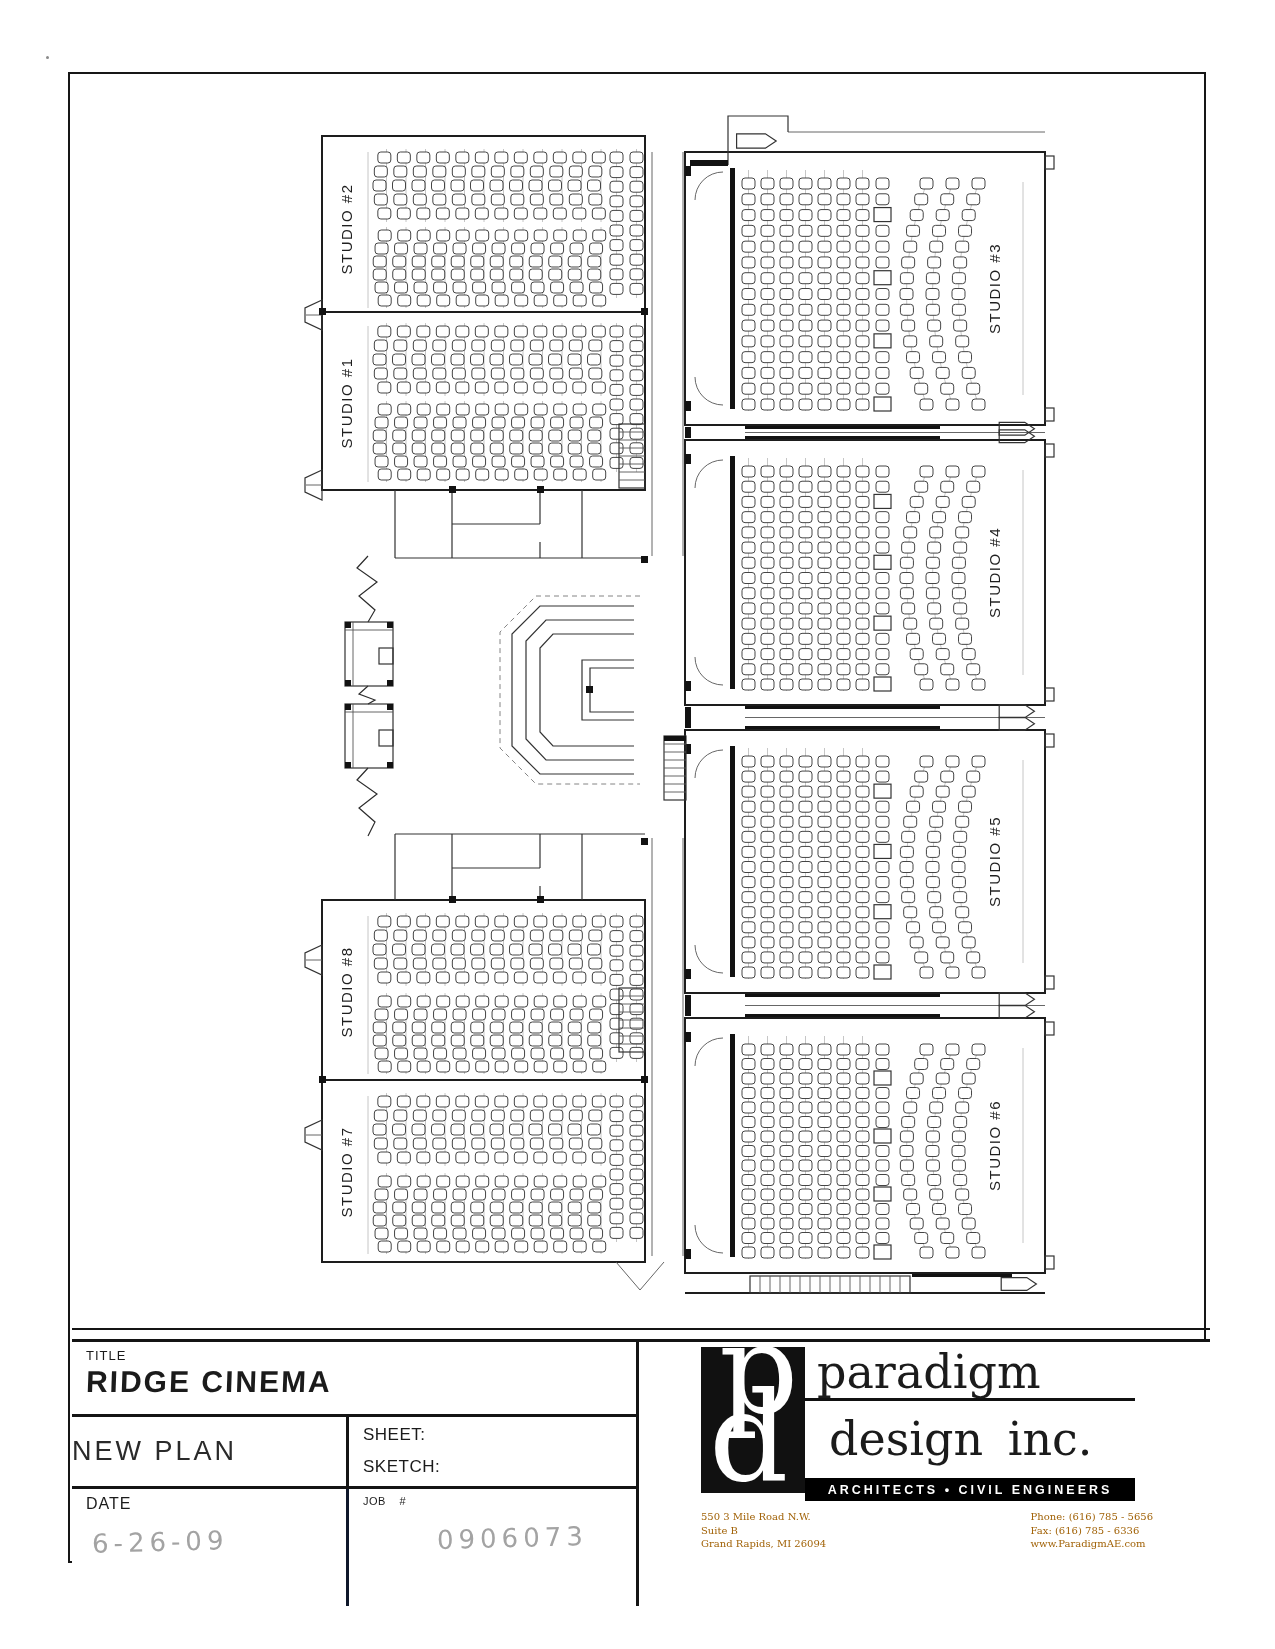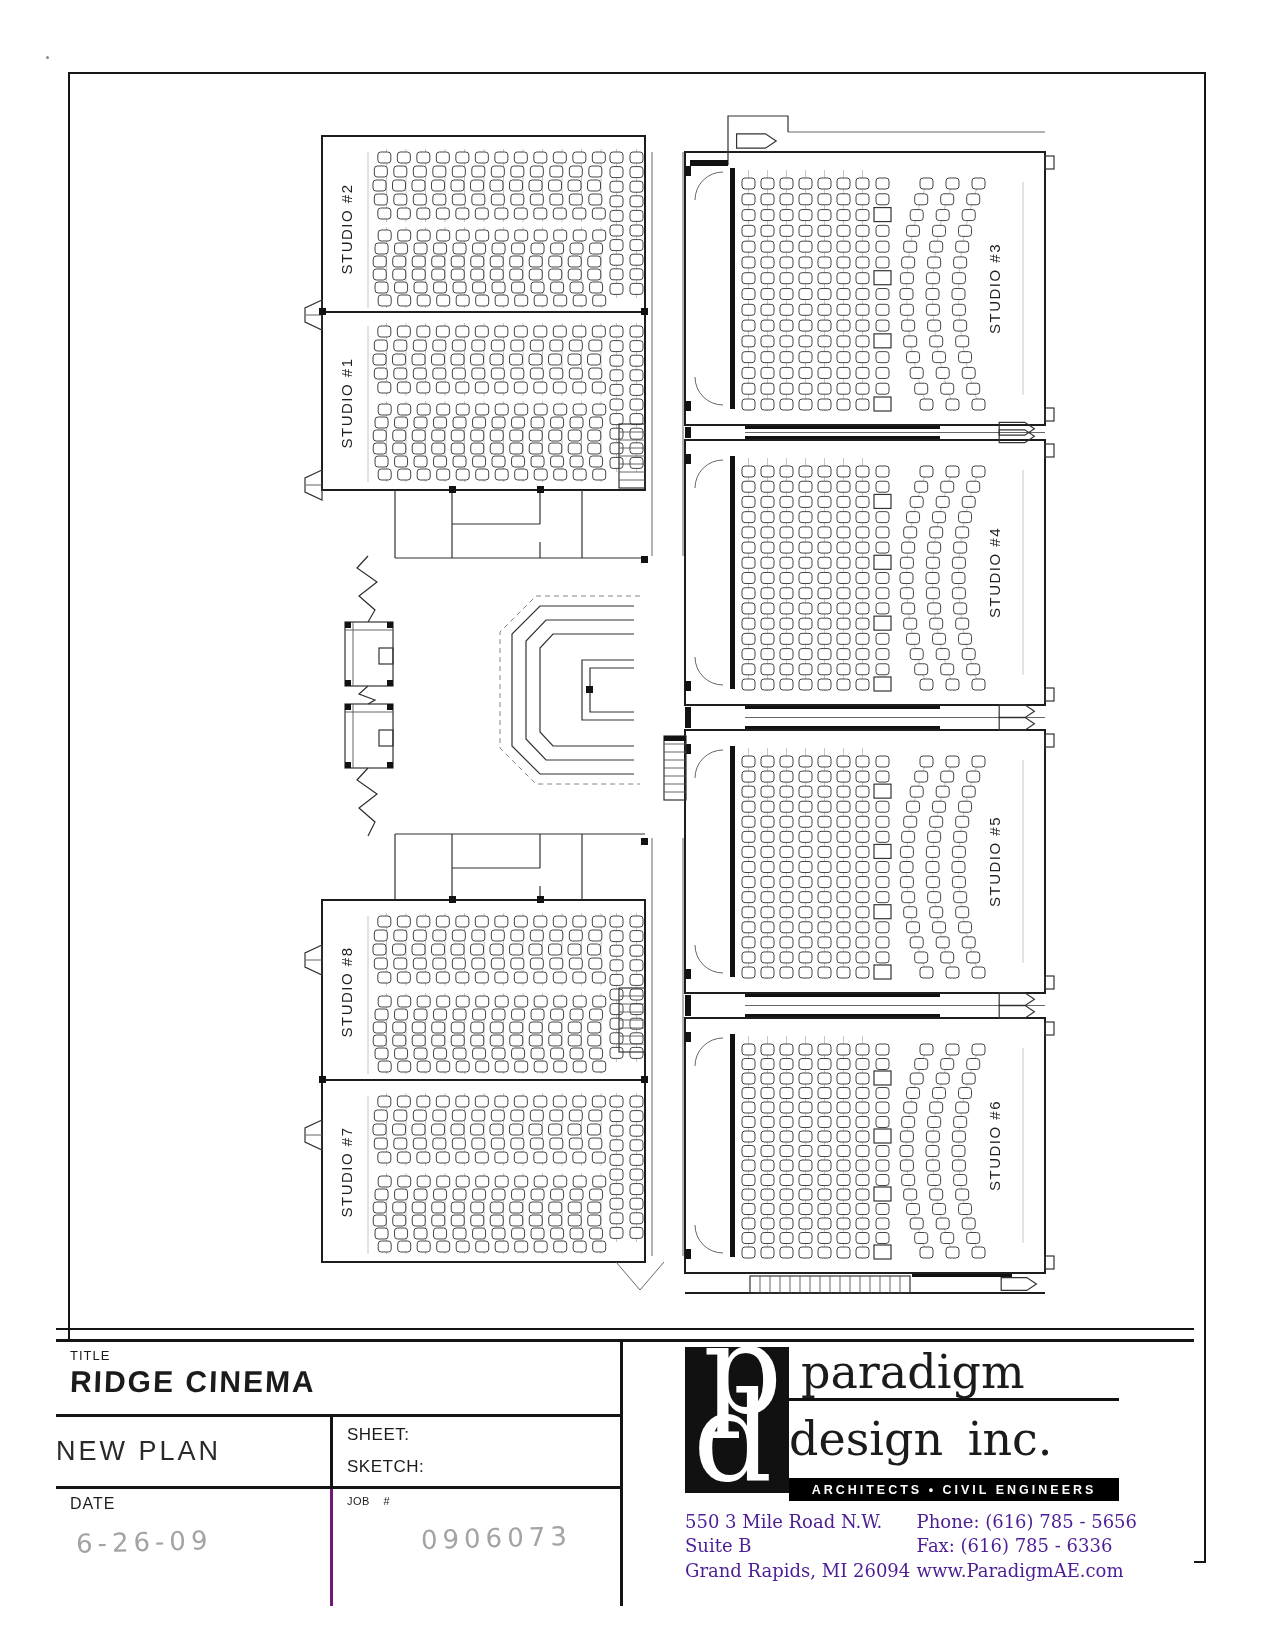--- a/index.html
+++ b/index.html
@@ -13,53 +13,53 @@
   .w1{stroke:#333333;stroke-width:1.2;fill:none;}
   .thin{stroke:#555555;stroke-width:0.9;fill:none;}
   .gd{stroke:#979797;stroke-width:0.55;fill:none;}
   .dash{stroke:#666666;stroke-width:0.8;fill:none;stroke-dasharray:5 4;}
   .blk{fill:#121212;stroke:none;}
   .seat{fill:#ffffff;stroke:#3b3b3b;stroke-width:0.95;}
   .zz{stroke:#2c2c2c;stroke-width:1.2;fill:none;}
   .lbl{font-family:"Liberation Sans",sans-serif;font-size:15px;letter-spacing:1.5px;fill:#1f1f1f;}
 
   
-  .tb{position:absolute;left:56px;top:1339px;width:1138px;height:267px;border-top:3px solid #141414;box-sizing:border-box;background:#fff;display:flex;}
+  .tb{position:absolute;left:72px;top:1339px;width:1138px;height:267px;border-top:3px solid #141414;box-sizing:border-box;background:#fff;display:flex;}
   .tb::before{content:"";position:absolute;left:0;right:0;top:-14px;height:2px;background:#141414;}
   .tb-left{width:567px;border-right:3px solid #141414;box-sizing:border-box;display:flex;flex-direction:column;}
   .tb-right{flex:1;padding-top:5px;box-sizing:border-box;}
   .r1{height:75px;border-bottom:3px solid #141414;box-sizing:border-box;padding:6px 14px 0;}
   .r2{height:72px;border-bottom:3px solid #141414;box-sizing:border-box;display:flex;}
   .r2a{width:277px;border-right:3px solid #141414;box-sizing:border-box;display:flex;align-items:center;justify-content:flex-start;}
   .r2b{flex:1;padding:8px 14px 0;}
   .r3{flex:1;display:flex;}
-  .r3a{width:277px;border-right:3px solid #701a75;box-sizing:border-box;padding:6px 14px 0;}
+  .r3a{width:277px;border-right:3px solid #0f172a;box-sizing:border-box;padding:6px 14px 0;}
   .r3b{flex:1;padding:6px 14px 0;}
   .t-label{font-size:13px;letter-spacing:1px;}
   .t-title{font-size:30px;font-weight:bold;letter-spacing:2px;margin-top:2px;transform:skewX(-2deg);transform-origin:left;}
   .newplan{font-size:27px;letter-spacing:3px;color:#2a2a2a;}
   .kv{font-size:17px;letter-spacing:0.5px;}
   .kv + .kv{margin-top:12px;}
   .datelbl{font-size:16px;letter-spacing:1px;}
   .joblbl{font-size:11px;word-spacing:10px;}
   .hand{display:inline-block;font-family:"DejaVu Sans",sans-serif;color:#a3a3a3;font-size:26px;letter-spacing:5px;transform:rotate(-1.5deg);}
   .hand-date{margin:14px 0 0 6px;}
   .hand-job{margin:16px 0 0 74px;}
 
   
   .logo-wrap{display:flex;margin-left:62px;align-items:stretch;}
   .logo-box{position:relative;width:104px;height:146px;background:#111;overflow:hidden;flex:none;}
   .logo-box span{position:absolute;color:#fff;font-family:"DejaVu Serif",serif;line-height:1;}
   .mono-p{font-size:124px;top:-40px;left:18px;}
   .mono-d{font-size:124px;top:28px;left:8px;}
   .logo-text{width:330px;display:flex;flex-direction:column;gap:12px;}
   .fname1{font-family:"DejaVu Serif",serif;font-size:46px;line-height:1.0;padding:2px 0 3px 12px;border-bottom:3px solid #111;}
-  .fname2{font-family:"DejaVu Serif",serif;font-size:46px;line-height:1.0;padding:3px 0 4px 0;word-spacing:10px;flex:1;}
+  .fname2{font-family:"DejaVu Serif",serif;font-size:46px;line-height:1.0;padding:3px 0 4px 24px;word-spacing:10px;flex:1;}
   .fbar{background:#000000;color:#fff;font-size:12.5px;font-weight:bold;letter-spacing:3px;text-align:center;padding:5px 0 4px;}
-  .addr{display:flex;justify-content:space-between;width:452px;margin:9px 0 17px 62px;font-family:"DejaVu Serif",serif;font-size:18px;line-height:1.35;color:#4c1d95;}
+  .addr{display:flex;justify-content:space-between;width:452px;margin:9px 0 17px 62px;font-family:"DejaVu Serif",serif;font-size:10px;line-height:1.35;color:#a16207;}
 </style>
 </head>
 <body>
 
 <div class="sheet">
   <div class="speck"></div>
   <div class="border-frame"></div>
 
   <svg id="plan-svg" class="plan" viewBox="68 72 1138 1254">
 

